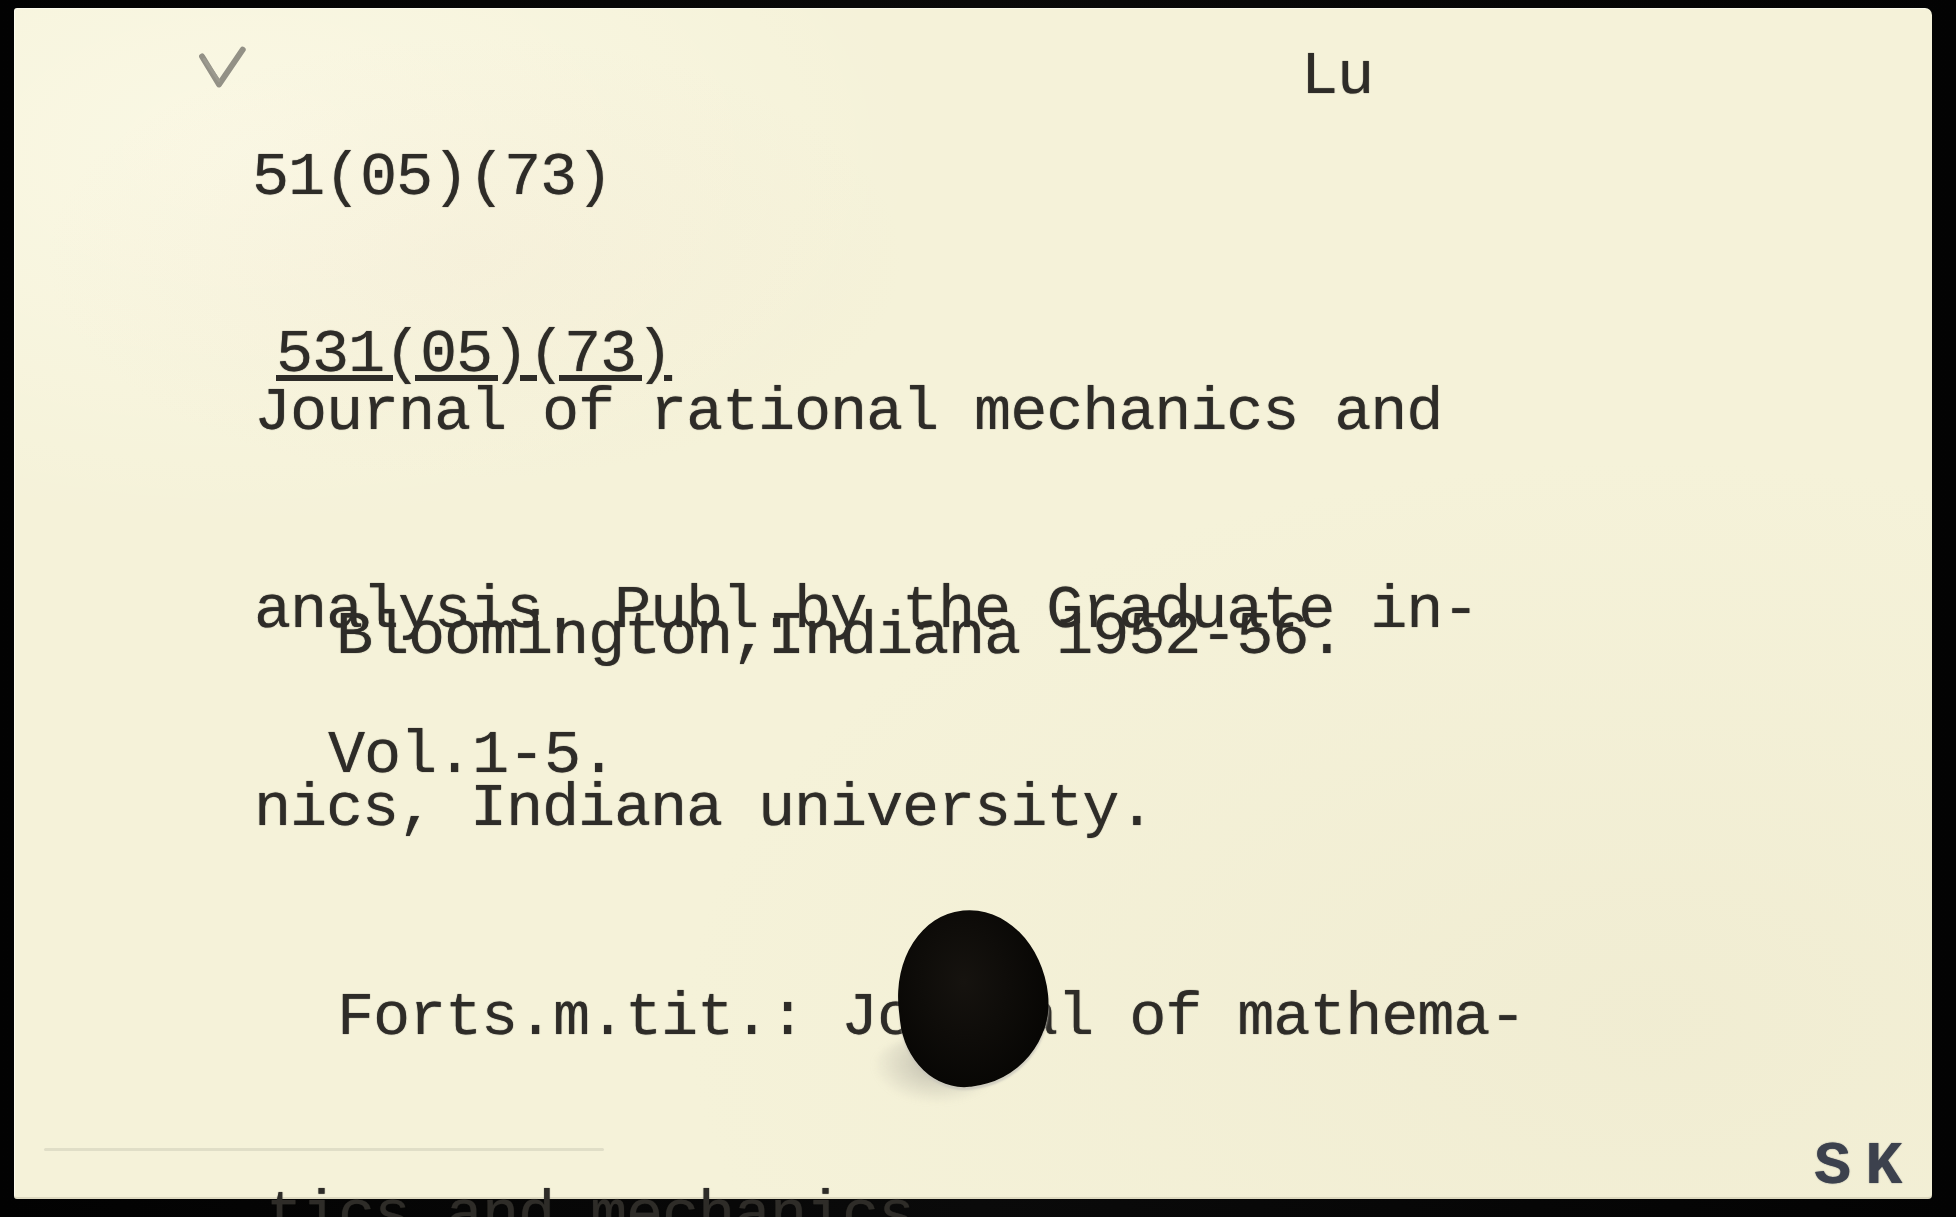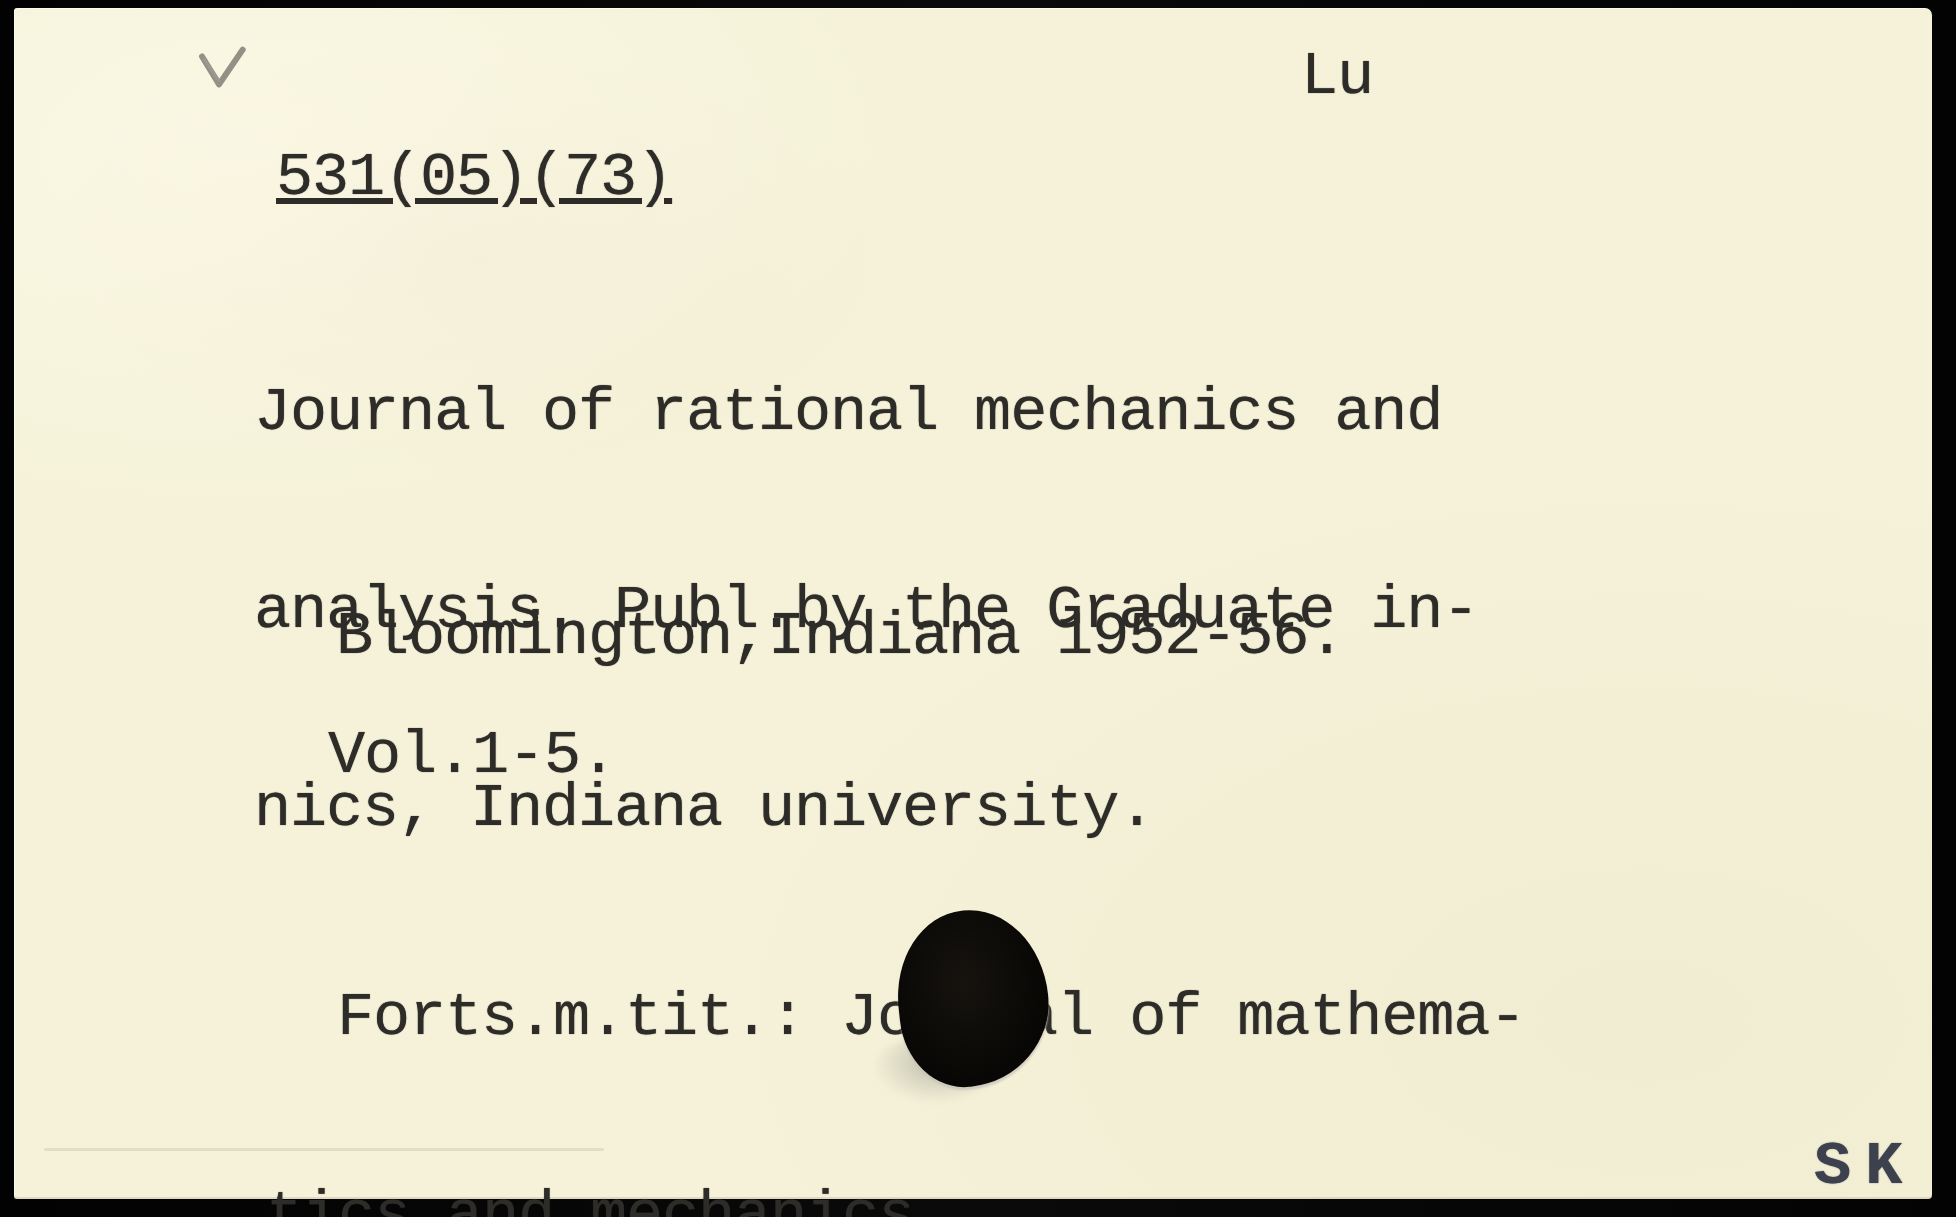--- a/index.html
+++ b/index.html
@@ -110,20 +110,21 @@
 
 <div id="stage">
   <div class="card">
 
     <svg class="check" viewBox="0 0 52 46" aria-hidden="true">
       <path d="M5 9 L20 38 L46 5" fill="none" stroke="#85837a" stroke-width="6" stroke-linecap="round" stroke-linejoin="round"></path>
       <path d="M7 12 L20 34" fill="none" stroke="#908e84" stroke-width="3" stroke-linecap="round"></path>
     </svg>
 
     <div class="tw callnums">
+      <div class="line1">51(05)(73)</div>
       <div class="line2">531(05)(73)</div>
     </div>
 
     <div class="tw heading-letter">Lu</div>
 
     <div class="tw title-block">
       <div>Journal of rational mechanics and</div>
       <div>analysis. Publ.by the Graduate in-</div>
       <div>nics, Indiana university.</div>
     </div>

